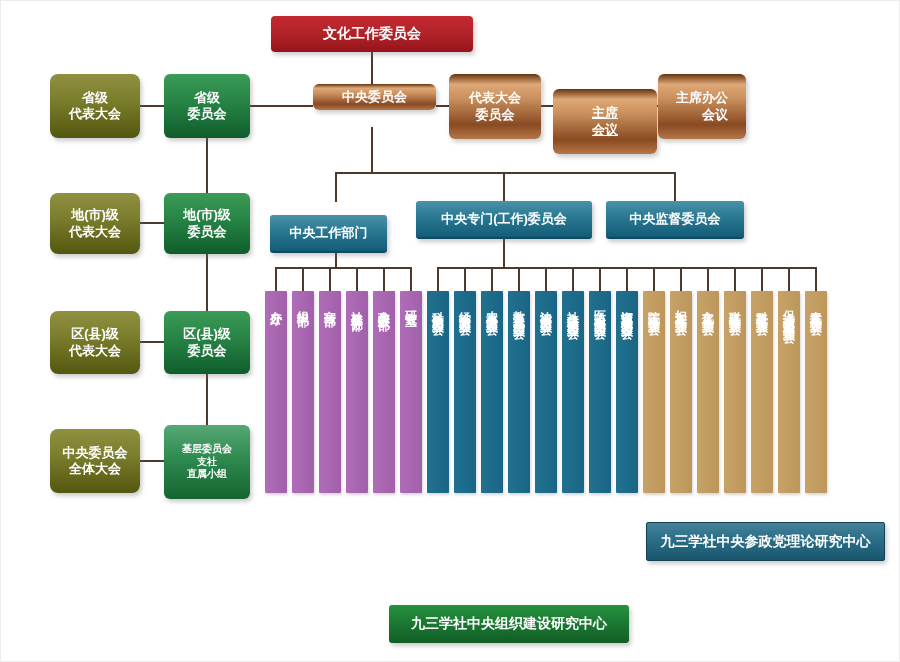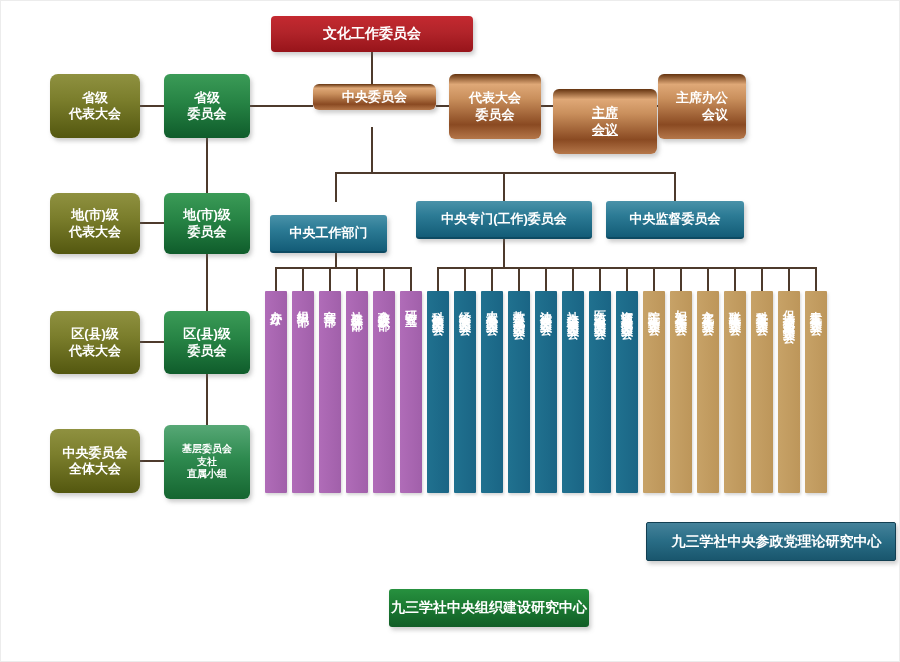--- a/index.html
+++ b/index.html
@@ -146,16 +146,16 @@
   <div class="tall tanbar" style="left:750px;">
       <span>科普工作委员会</span>
     </div>
   <div class="tall tanbar" style="left:777px;">
       <span>促进技术创新工作委员会</span>
     </div>
   <div class="tall tanbar" style="left:804px;">
       <span>青年工作委员会</span>
     </div>
 
-  <div class="box teal-big" style="left:645px;top:521px;width:237px;height:37px;padding-left:11px;">九三学社中央参政党理论研究中心</div>
-  <div class="box green-big" style="left:388px;top:588px;width:200px;height:38px;">九三学社中央组织建设研究中心</div>
+  <div class="box teal-big" style="left:645px;top:521px;width:237px;height:37px;">九三学社中央参政党理论研究中心</div>
+  <div class="box green-big" style="left:388px;top:604px;width:240px;height:38px;">九三学社中央组织建设研究中心</div>
 
 </div>
 
 </body></html>

